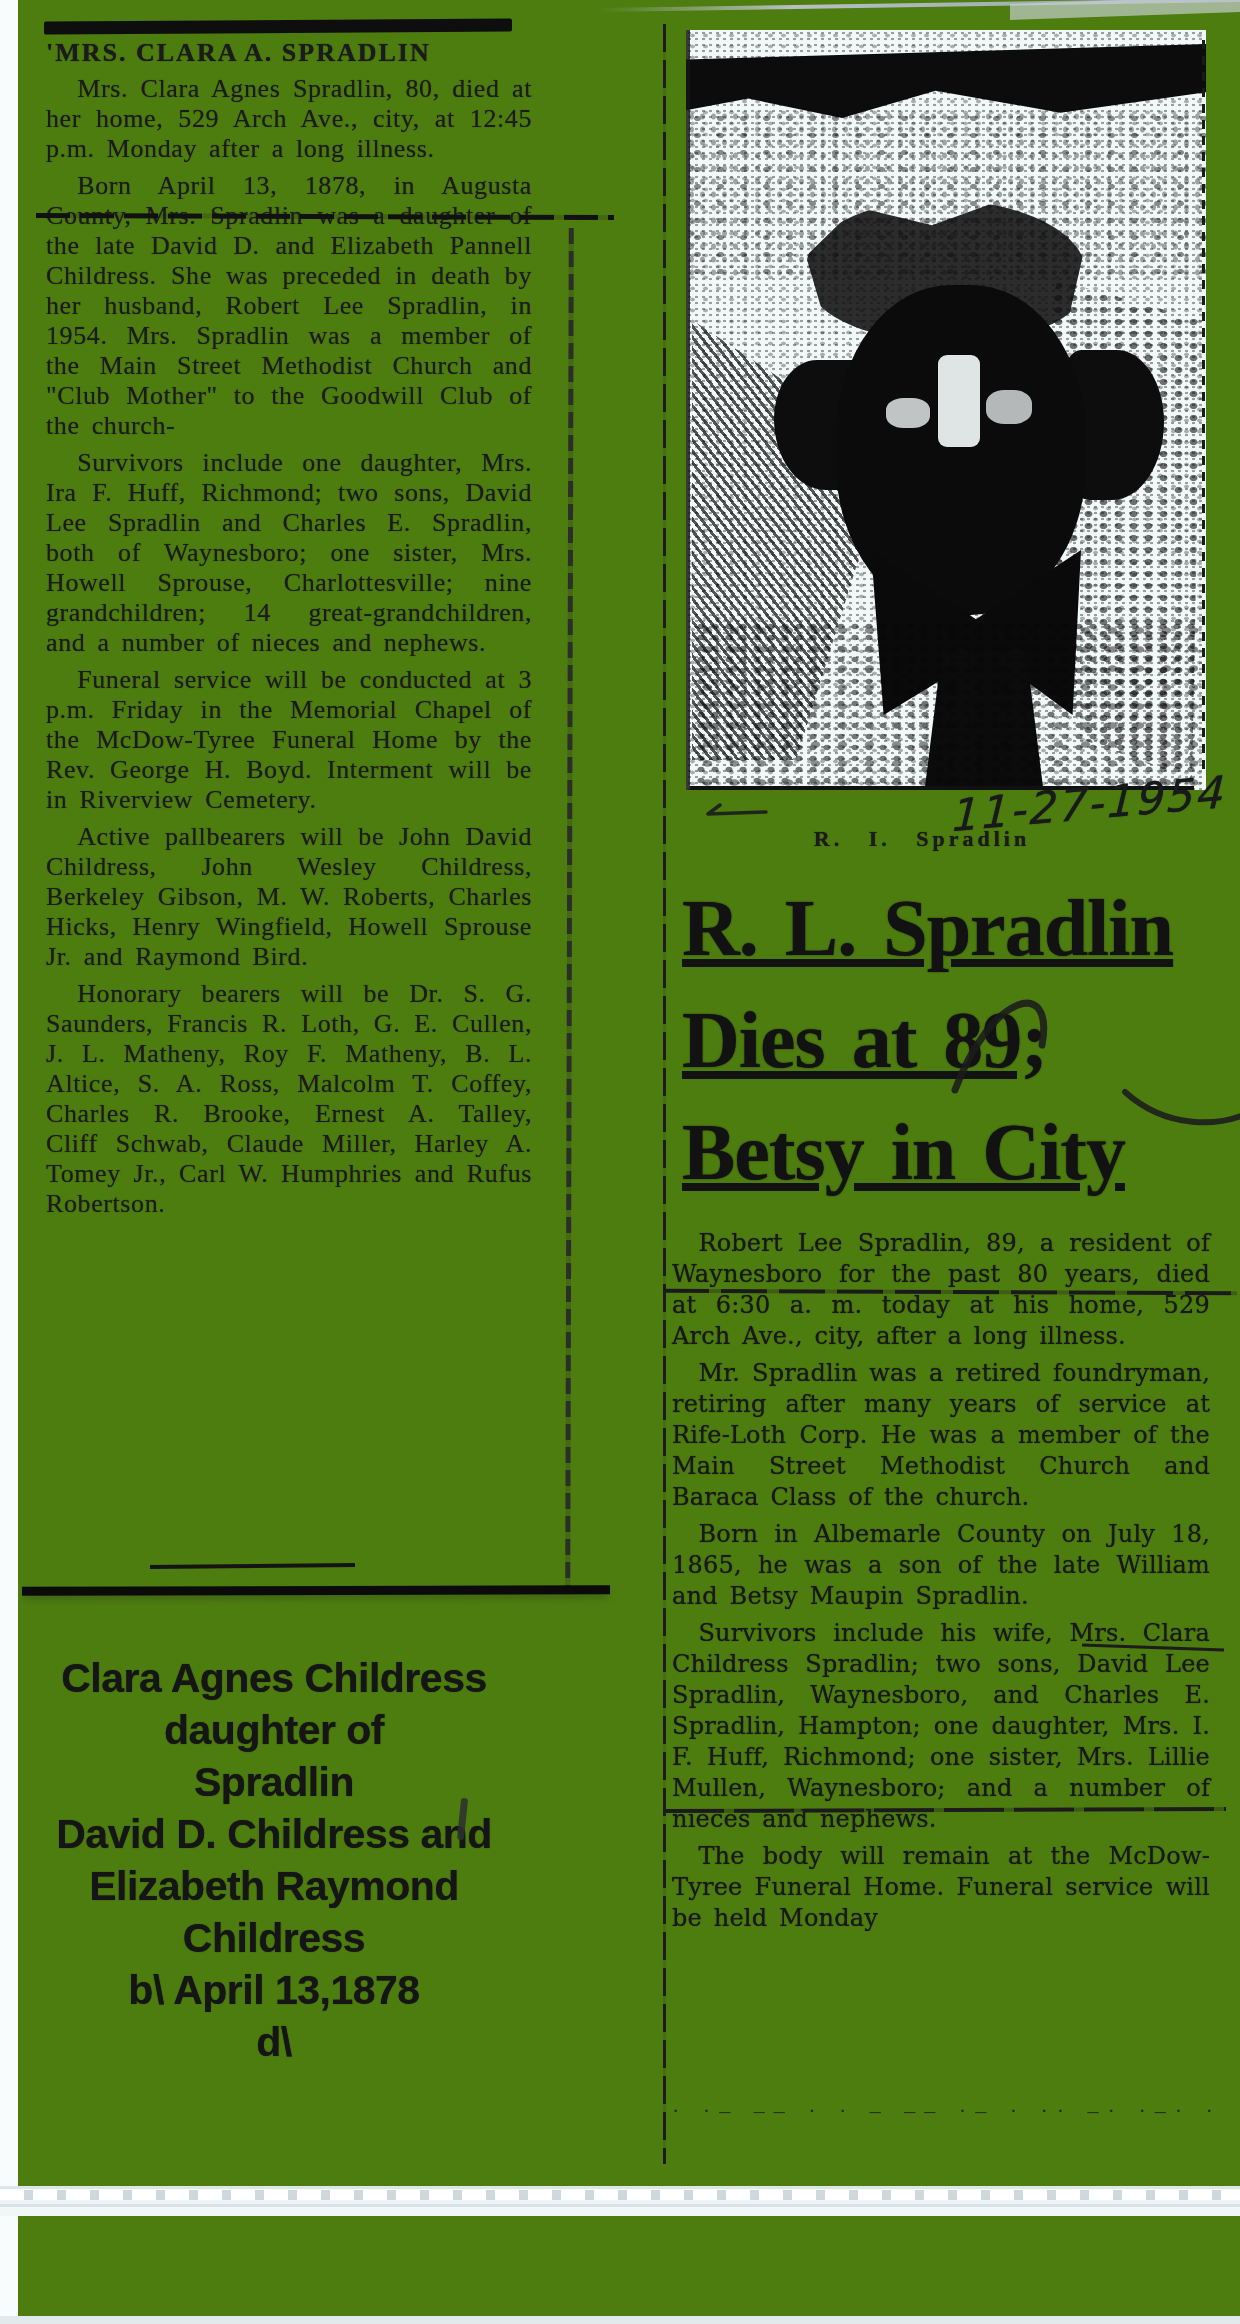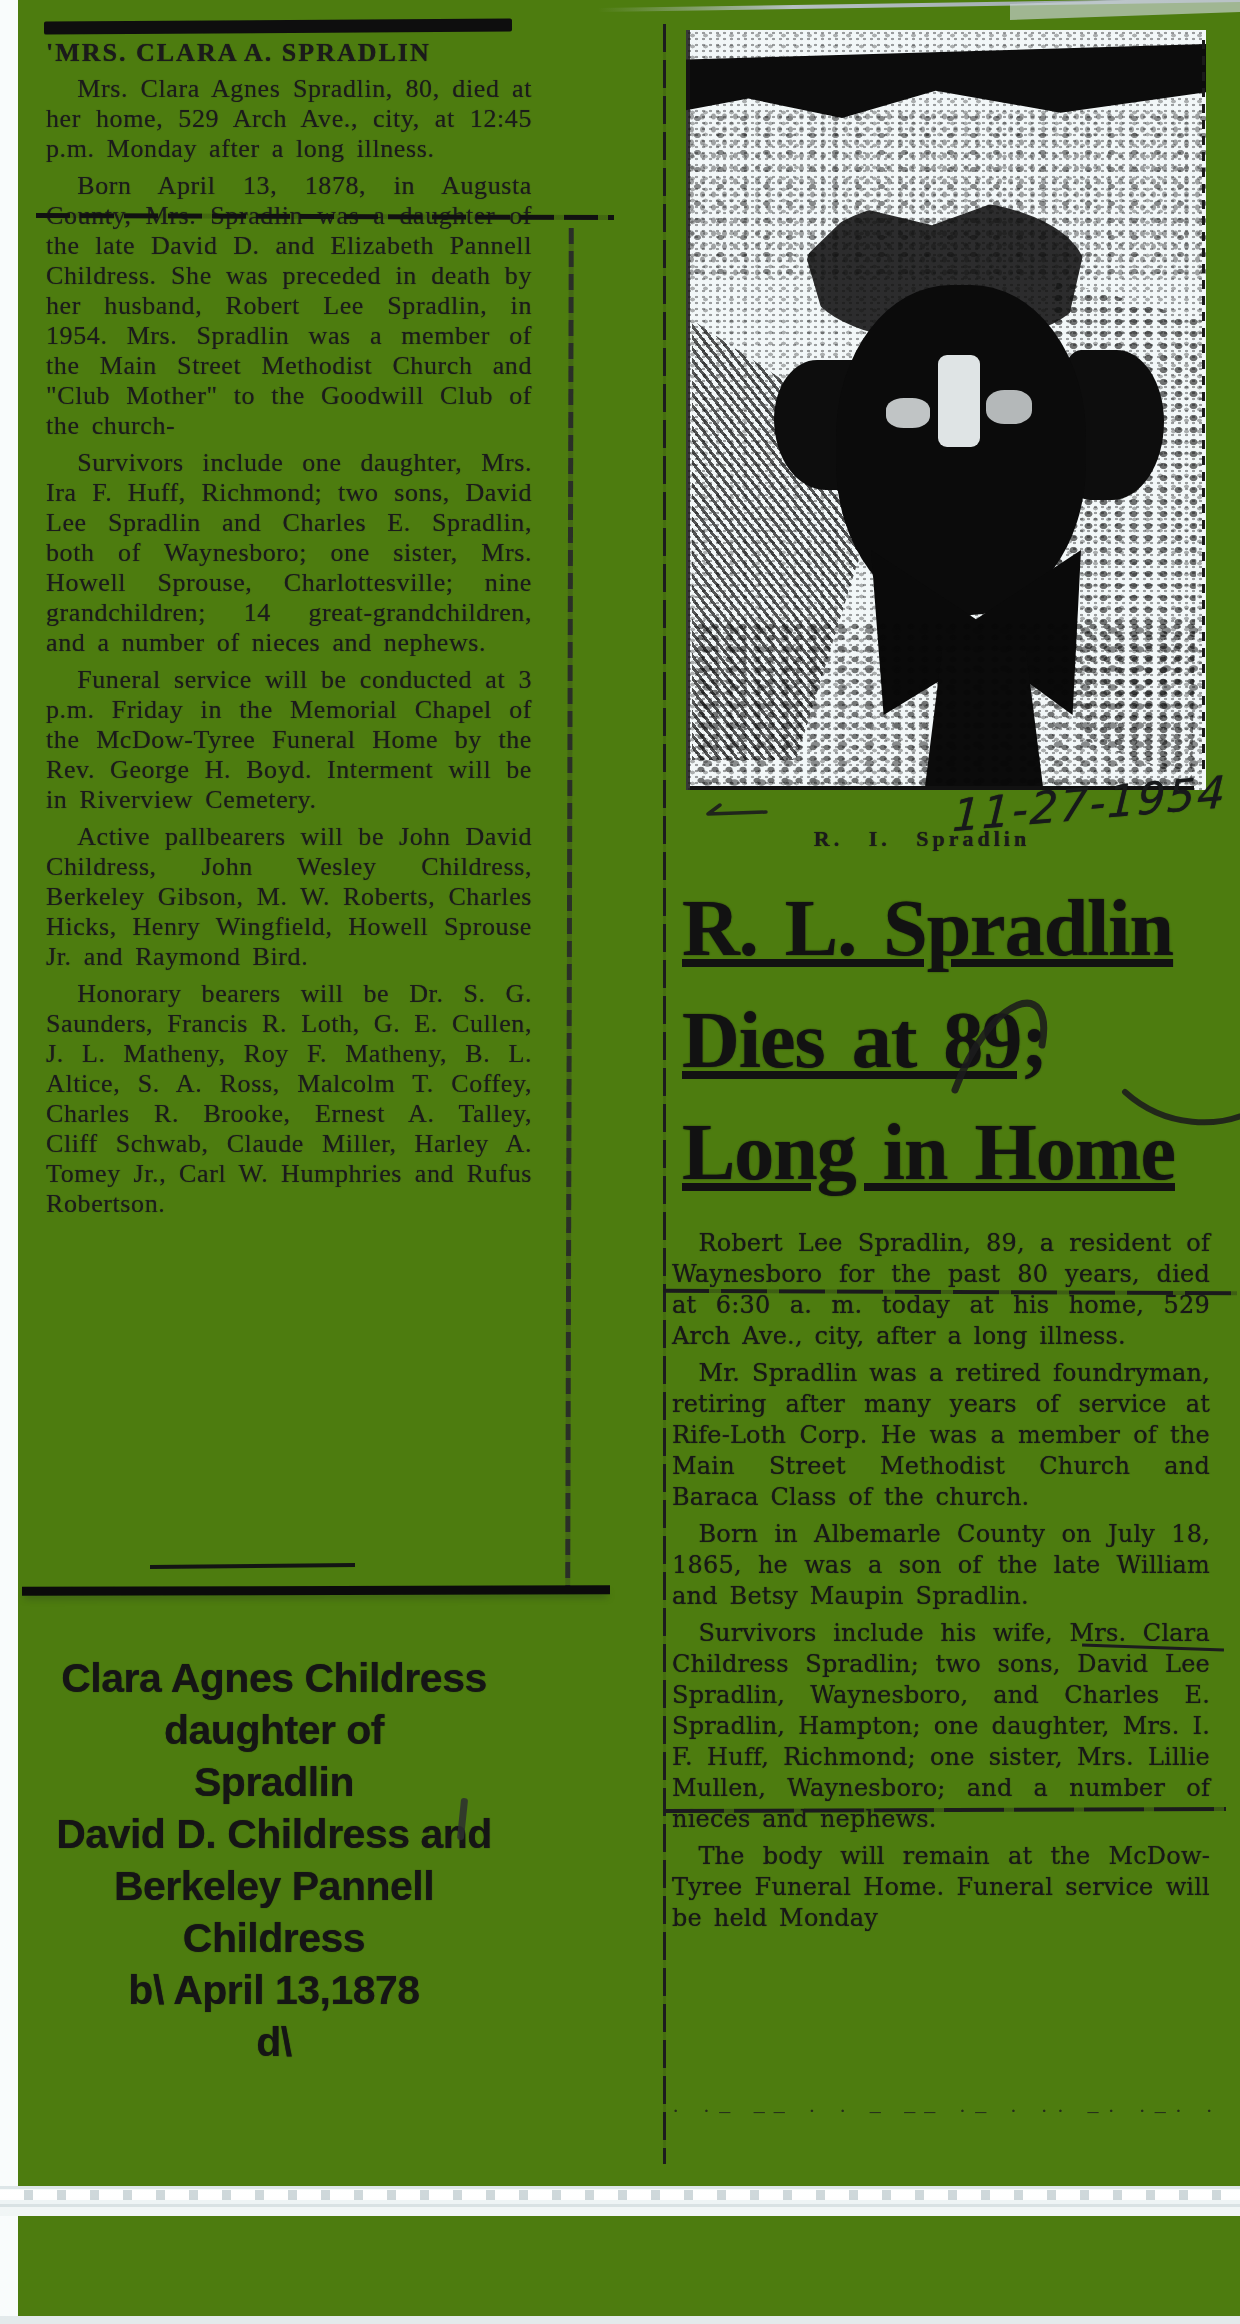--- a/index.html
+++ b/index.html
@@ -146,21 +146,21 @@
   <div class="lc-dashline"></div>
   <div class="lc-rightstreak"></div>
   <div class="lc-shortrule"></div>
   <div class="lc-thickline"></div>
 
   <div class="note">
     <div>Clara Agnes Childress</div>
     <div>daughter of</div>
     <div>Spradlin</div>
     <div>David D. Childress and</div>
-    <div>Berkeley Pannell</div>
+    <div>Elizabeth Raymond</div>
     <div>Childress</div>
     <div>b\ April 13,1878</div>
     <div>d\</div>
   </div>
   <div class="note-smudge"></div>
 
   <div class="rc-border"></div>
 
   <div class="photo">
     <div class="ph-speckle1"></div>
@@ -188,21 +188,21 @@
     <path d="M72,16 L14,18 M14,18 l12,-9" fill="none" stroke="#1c1c1e" stroke-width="3.5" stroke-linecap="round" opacity="0.9"></path>
   </svg>
 
   <div class="rc-date">11-27-1954</div>
 
   <div class="rc-caption">R. I. Spradlin</div>
 
   <div class="rc-headline">
     <div>R. L. Spradlin</div>
     <div>Dies at 89;</div>
-    <div>Long in Home</div>
+    <div>Betsy in City</div>
   </div>
 
   <svg class="pen-svg" style="left:920px;top:940px;width:340px;height:200px;" viewBox="0 0 340 200">
     <path d="M35,150 C70,55 135,35 122,105" fill="none" stroke="#1b1b1d" stroke-width="7" stroke-linecap="round" opacity="0.88"></path>
     <path d="M205,152 C245,188 300,190 338,168" fill="none" stroke="#1b1b1d" stroke-width="6" stroke-linecap="round" opacity="0.88"></path>
   </svg>
 
   <div class="rc-body">
     <p>Robert Lee Spradlin, 89, a resident of Waynesboro for the past 80 years, died at 6:30 a. m. today at his home, 529 Arch Ave., city, after a long illness.</p>
     <p>Mr. Spradlin was a retired foundryman, retiring after many years of service at Rife-Loth Corp. He was a member of the Main Street Methodist Church and Baraca Class of the church.</p>

